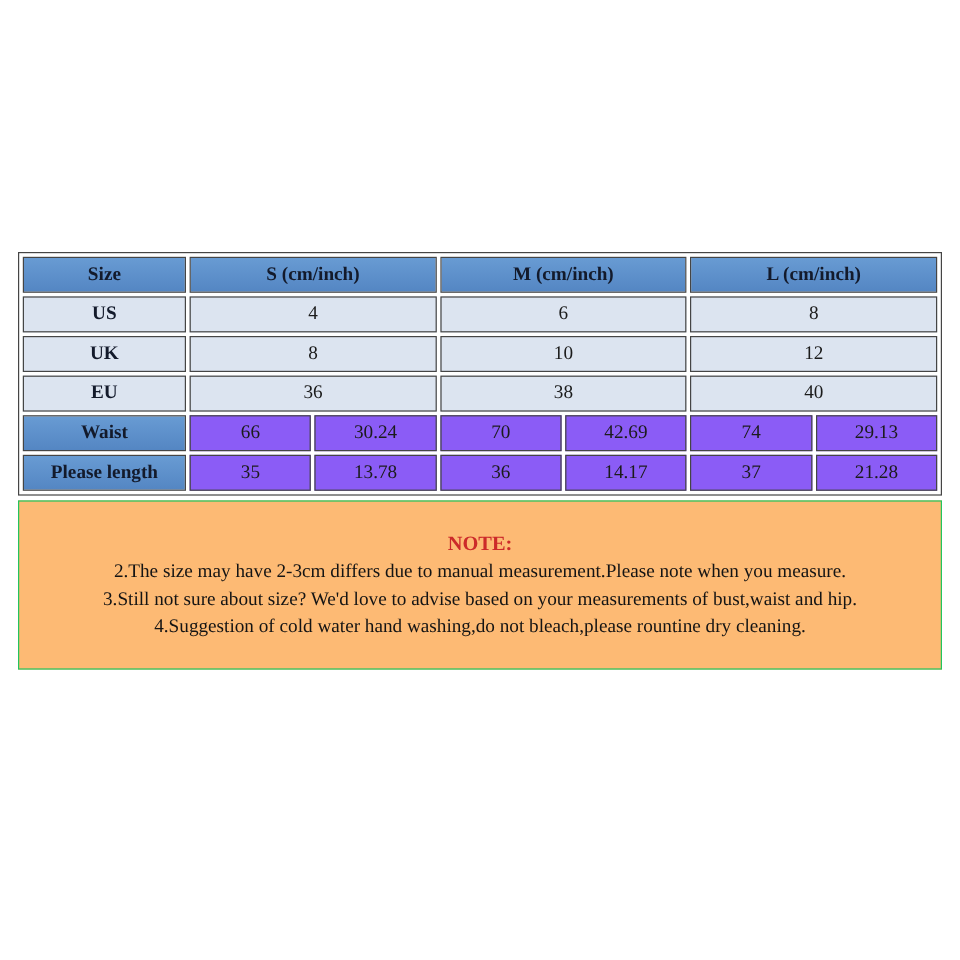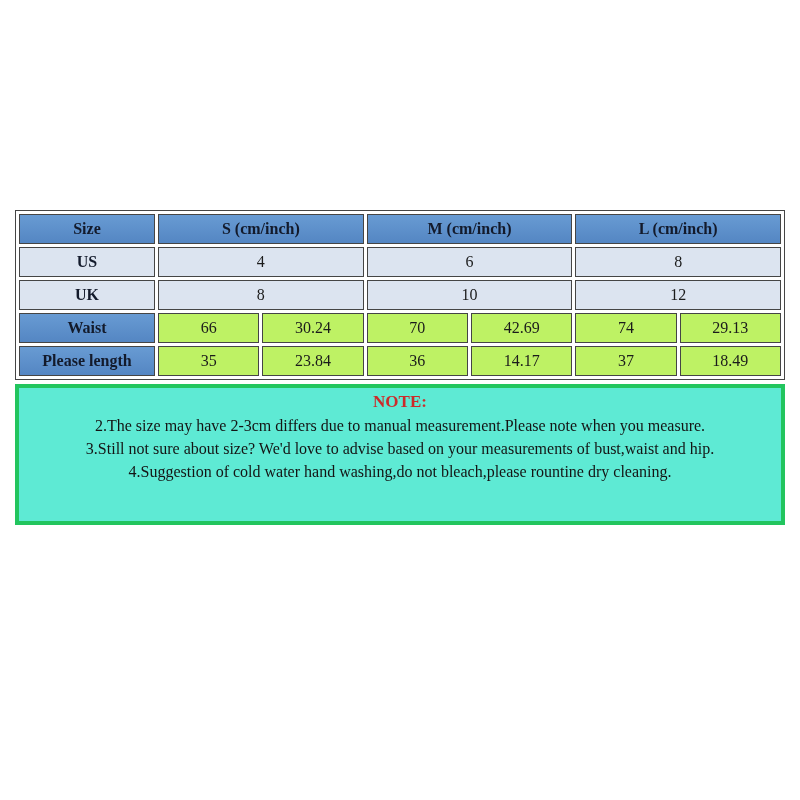--- a/index.html
+++ b/index.html
@@ -46,33 +46,33 @@
     font-weight: bold;
   }
   td.lite {
     background: #dce4f0;
     color: #131a2b;
     margin-top: 24px;
   }
   td.lbl { font-weight: bold; }
   td.val { font-weight: normal; color: #1b1b1b; }
   td.white {
-    background: #bef264;
+    background: #8b5cf6;
     color: #1b1b1b;
     margin-top: 47px;
   }
   .note {
     box-sizing: border-box;
     margin-top: 4px;
     width: 770px;
     height: 141px;
-    border: 4px solid #22c55e;
-    background: #5eead4;
+    border: 1px solid #22c55e;
+    background: #fdba74;
     text-align: center;
-    padding-top: 2px;
+    padding-top: 23px;
   }
   .note-title {
     color: #cc2a2a;
     font-weight: bold;
     font-size: 17px;
     line-height: 24px;
   }
   .note-line {
     color: #141414;
     font-size: 16px;
@@ -109,36 +109,42 @@
           <td class="lite val" colspan="2">6</td>
           <td class="lite val" colspan="2">8</td>
         </tr>
         <tr>
           <td class="lite lbl">UK</td>
           <td class="lite val" colspan="2">8</td>
           <td class="lite val" colspan="2">10</td>
           <td class="lite val" colspan="2">12</td>
         </tr>
         <tr>
+          <td class="lite lbl">EU</td>
+          <td class="lite val" colspan="2">36</td>
+          <td class="lite val" colspan="2">38</td>
+          <td class="lite val" colspan="2">40</td>
+        </tr>
+        <tr>
           <td class="blue lbl">Waist</td>
           <td class="white val">66</td>
           <td class="white val">30.24</td>
           <td class="white val">70</td>
           <td class="white val">42.69</td>
           <td class="white val">74</td>
           <td class="white val">29.13</td>
         </tr>
         <tr>
           <td class="blue lbl">Please length</td>
           <td class="white val">35</td>
-          <td class="white val">23.84</td>
+          <td class="white val">13.78</td>
           <td class="white val">36</td>
           <td class="white val">14.17</td>
           <td class="white val">37</td>
-          <td class="white val">18.49</td>
+          <td class="white val">21.28</td>
         </tr>
       </tbody>
     </table>
 
     <div class="note">
       <div class="note-title">NOTE:</div>
       <div class="note-line">2.The size may have 2-3cm differs due to manual measurement.Please note when you measure.</div>
       <div class="note-line">3.Still not sure about size? We'd love to advise based on your measurements of bust,waist and hip.</div>
       <div class="note-line">4.Suggestion of cold water hand washing,do not bleach,please rountine dry cleaning.</div>
     </div>

